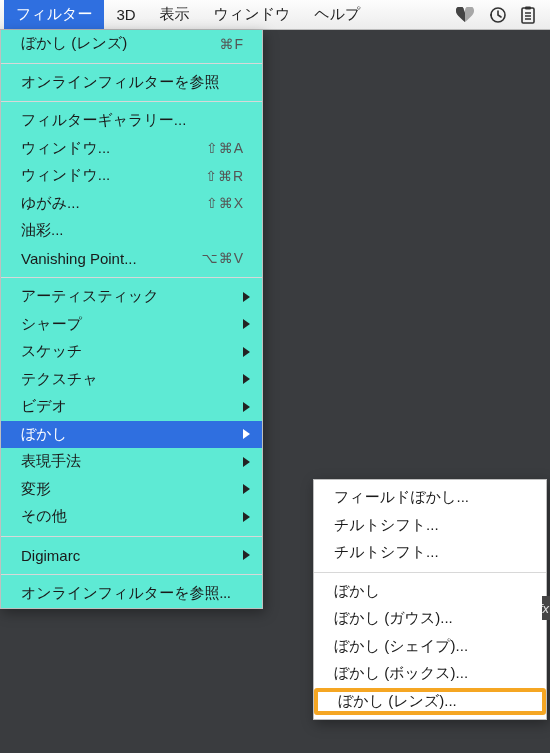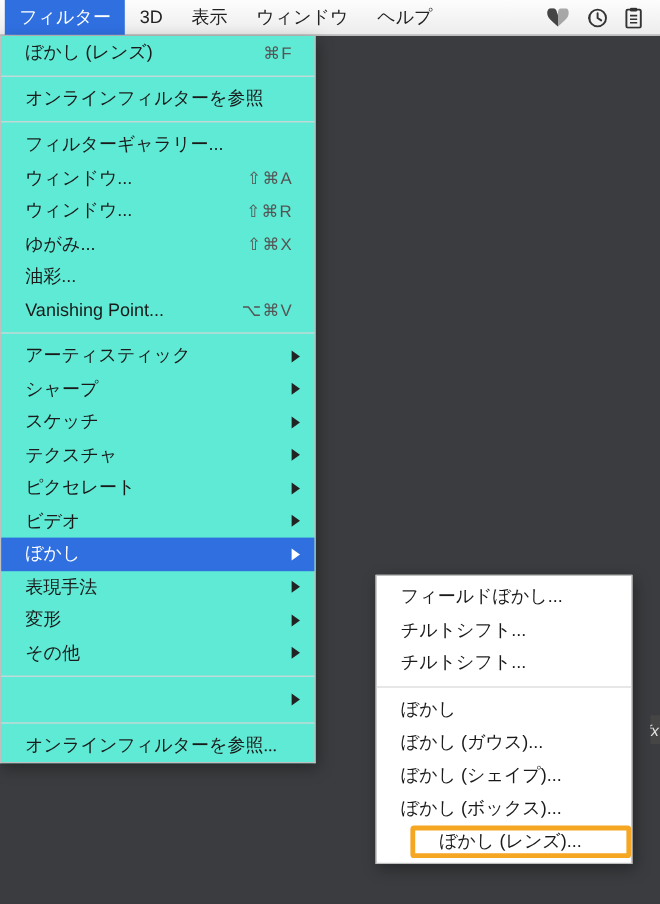--- a/index.html
+++ b/index.html
@@ -73,30 +73,29 @@
   .sep {
     height: 1px;
     margin: 5px 0;
     background: #d8d8d8;
   }
 
   .submenu {
     position: absolute;
     top: 479px;
     left: 313px;
-    width: 214px;
+    width: 234px;
     background: #fff;
     border: 1px solid #bfbfbf;
     box-shadow: 2px 4px 12px rgba(0,0,0,.35);
     padding-bottom: 4px;
   }
   .highlight-box {
     border: 4px solid #f5a623;
     border-radius: 3px;
-    margin-left: 28px;
   }
   .truncated { display: inline-block; max-width: 100%; font-family: Liberation Serif, serif; }
   .fx-badge {
     position:absolute; right:0; top:596px;
     width:8px; height:24px;
     background:#454545;
     color:#e3e3e3;
     font-style:italic;
     font-size:13px;
     display:flex; align-items:center; justify-content:flex-end;
@@ -193,24 +192,20 @@
     </div>
   <div class="row">
       <span class="label">スケッチ</span>
       <span class="caret"></span>
     </div>
   <div class="row">
       <span class="label">テクスチャ</span>
       <span class="caret"></span>
     </div>
   <div class="row">
-      <span class="label">ピクセレート</span>
-      <span class="caret"></span>
-    </div>
-  <div class="row">
       <span class="label">ビデオ</span>
       <span class="caret"></span>
     </div>
   <div class="row selected">
       <span class="label">ぼかし</span>
       <span class="caret"></span>
     </div>
   <div class="row">
       <span class="label">表現手法</span>
       <span class="caret"></span>
@@ -219,20 +214,21 @@
       <span class="label">変形</span>
       <span class="caret"></span>
     </div>
   <div class="row">
       <span class="label">その他</span>
       <span class="caret"></span>
     </div>
   <div class="sep"></div>
 
   <div class="row">
+      <span class="label">Digimarc</span>
       <span class="caret"></span>
     </div>
   <div class="sep"></div>
 
   <div class="row">
       <span class="label truncated">オンラインフィルターを参照...</span>
     </div>
 </div>
 
 <div class="submenu">

